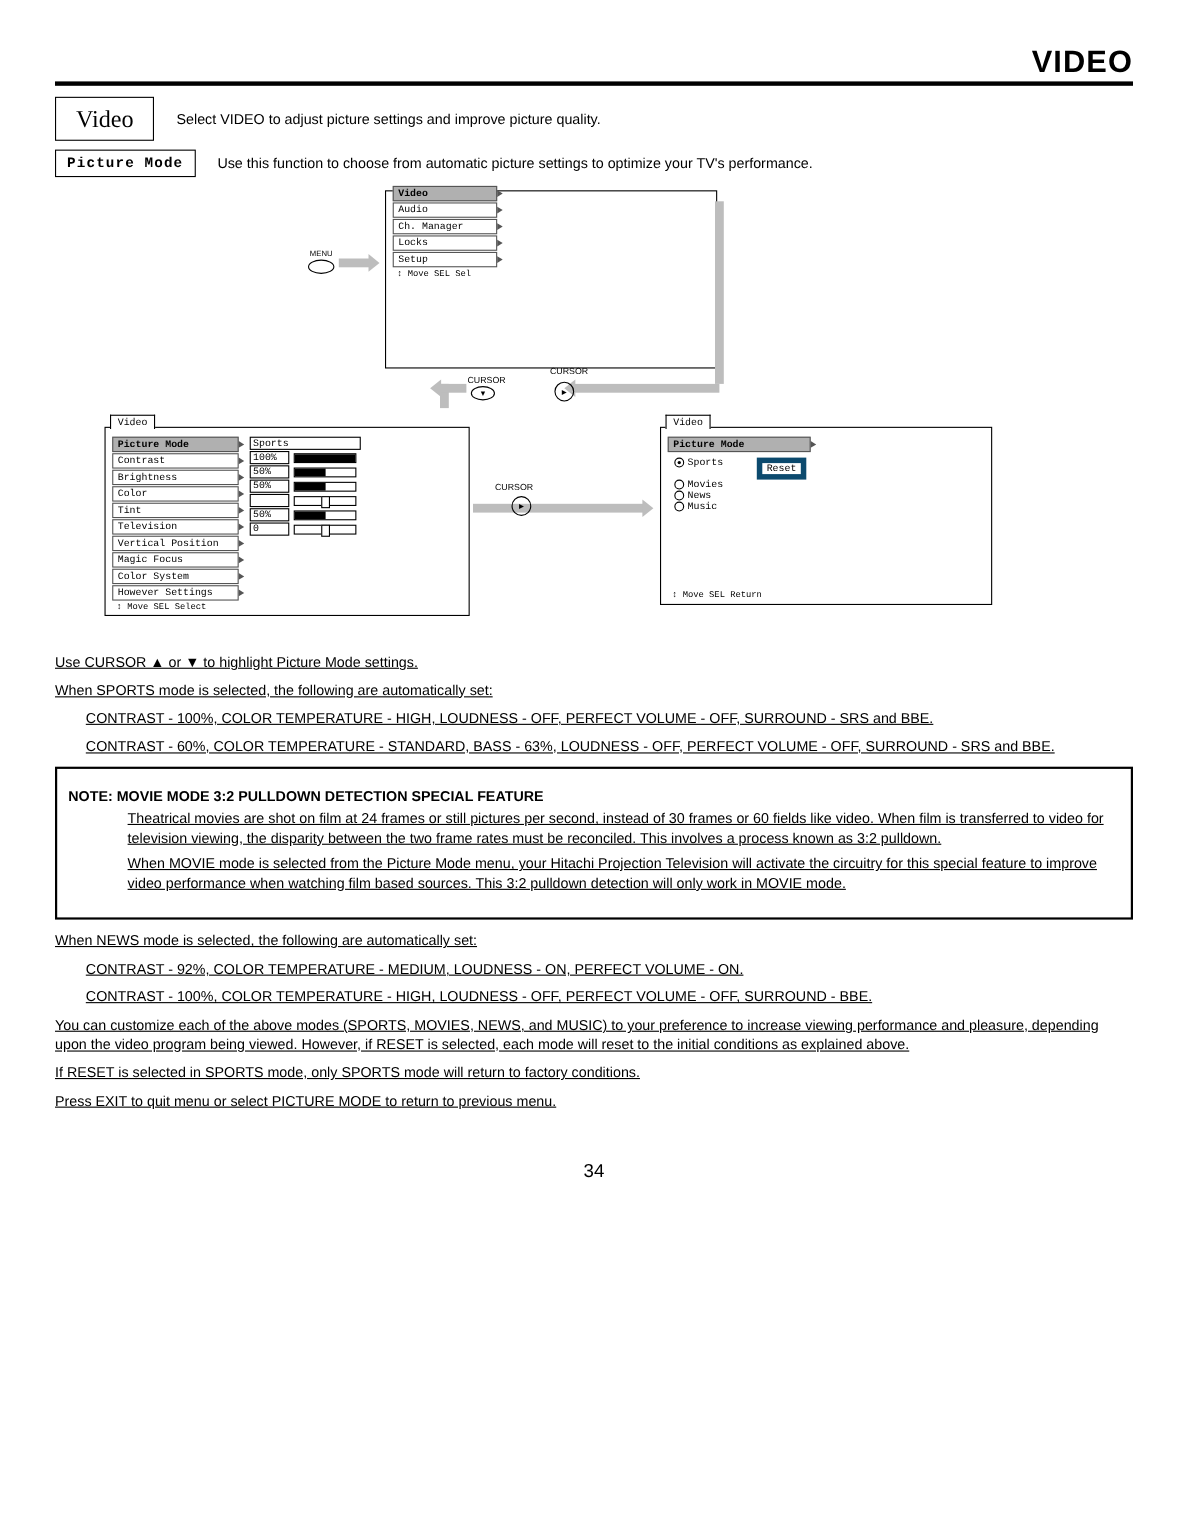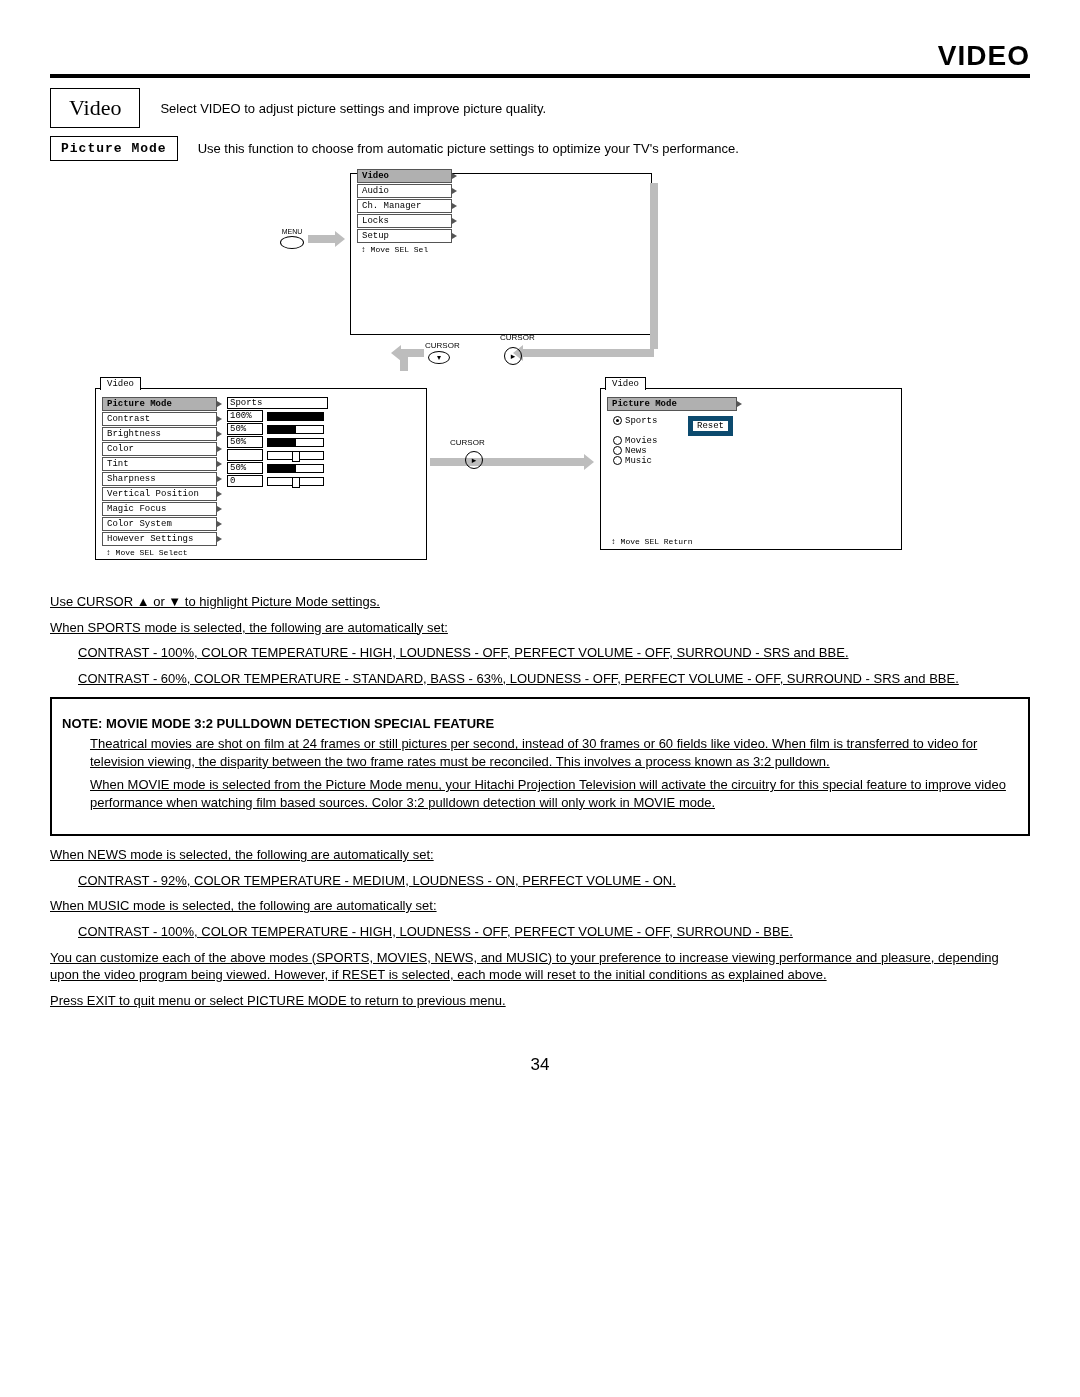--- a/index.html
+++ b/index.html
@@ -158,21 +158,21 @@
   .body-text p { margin: 8px 0; font-size:13px; line-height:1.35;text-decoration:underline;}
   .indent { padding-left:28px;}
   .note-box {
     border:2px solid #000;
     padding:17px 10px;
     margin:10px 0;
     font-size:13px;
   }
   .note-box .note-label { font-weight:bold;}
   .note-box .note-title { font-weight:bold;}
-  .note-box p { margin:4px 0 6px 28px; line-height:1.35;}
+  .note-box p { margin:4px 0 6px 54px; line-height:1.35;}
   .page-num { text-align:center; margin-top:46px; font-size:17px;}
 </style>
 </head>
 <body>
 
 <div class="header-title">VIDEO</div>
 
 <div class="video-row">
   <div class="video-box">Video</div>
   <div class="desc">Select VIDEO to adjust picture settings and improve picture quality.</div>
@@ -215,21 +215,21 @@
 
   <div class="osd" style="left:45px;top:215px;width:330px;height:170px;">
     <div class="tab">Video</div>
     <div class="osd-inner" style="display:flex;gap:10px;">
       <div style="width:115px;">
         <div class="menu-item sel">Picture Mode</div>
         <div class="menu-item">Contrast</div>
         <div class="menu-item">Brightness</div>
         <div class="menu-item">Color</div>
         <div class="menu-item">Tint</div>
-        <div class="menu-item">Sharpness</div>
+        <div class="menu-item">Television</div>
         <div class="menu-item">Vertical Position</div>
         <div class="menu-item">Magic Focus</div>
         <div class="menu-item">Color System</div>
         <div class="menu-item">However Settings</div>
         <div class="foot">↕ <span>Move  SEL  Select</span></div>
       </div>
       <div style="width:110px;">
         <div class="val-row">
             <span class="vbox" style="width:95px;">Sports</span>
           </div>
@@ -301,26 +301,26 @@
 
   <p>When SPORTS mode is selected, the following are automatically set:</p>
   <p class="indent">CONTRAST - 100%, COLOR TEMPERATURE - HIGH, LOUDNESS - OFF, PERFECT VOLUME - OFF, SURROUND - SRS and BBE.</p>
 
   <p class="indent">CONTRAST - 60%, COLOR TEMPERATURE - STANDARD, BASS - 63%, LOUDNESS - OFF, PERFECT VOLUME - OFF, SURROUND - SRS and BBE.</p>
 
   <div class="note-box">
     <span class="note-label">NOTE:</span>
     <span class="note-title">MOVIE MODE 3:2 PULLDOWN DETECTION SPECIAL FEATURE</span>
     <p>Theatrical movies are shot on film at 24 frames or still pictures per second, instead of 30 frames or 60 fields like video. When film is transferred to video for television viewing, the disparity between the two frame rates must be reconciled. This involves a process known as 3:2 pulldown.</p>
-    <p>When MOVIE mode is selected from the Picture Mode menu, your Hitachi Projection Television will activate the circuitry for this special feature to improve video performance when watching film based sources. Color 3:2 pulldown detection will only work in MOVIE mode.</p>
+    <p>When MOVIE mode is selected from the Picture Mode menu, your Hitachi Projection Television will activate the circuitry for this special feature to improve video performance when watching film based sources. This 3:2 pulldown detection will only work in MOVIE mode.</p>
   </div>
 
   <p>When NEWS mode is selected, the following are automatically set:</p>
   <p class="indent">CONTRAST - 92%, COLOR TEMPERATURE - MEDIUM, LOUDNESS - ON, PERFECT VOLUME - ON.</p>
 
-  <p>When MUSIC mode is selected, the following are automatically set:</p>
   <p class="indent">CONTRAST - 100%, COLOR TEMPERATURE - HIGH, LOUDNESS - OFF, PERFECT VOLUME - OFF, SURROUND - BBE.</p>
 
   <p>You can customize each of the above modes (SPORTS, MOVIES, NEWS, and MUSIC) to your preference to increase viewing performance and pleasure, depending upon the video program being viewed. However, if RESET is selected, each mode will reset to the initial conditions as explained above.</p>
+  <p>If RESET is selected in SPORTS mode, only SPORTS mode will return to factory conditions.</p>
   <p>Press EXIT to quit menu or select PICTURE MODE to return to previous menu.</p>
 </div>
 
 <div class="page-num">34</div>
 
 </body></html>

